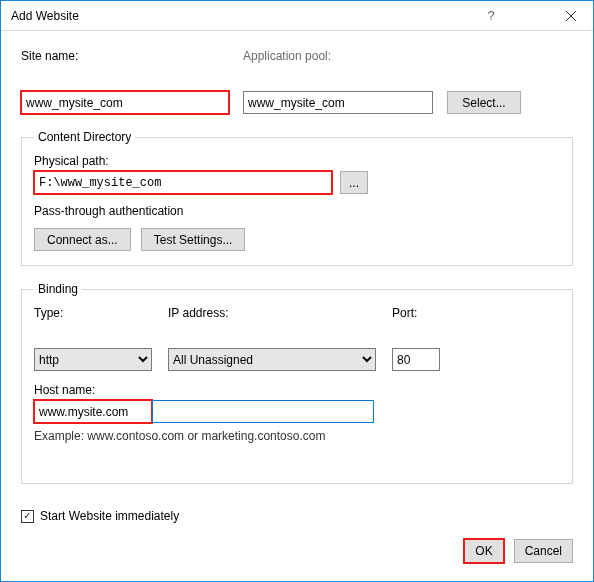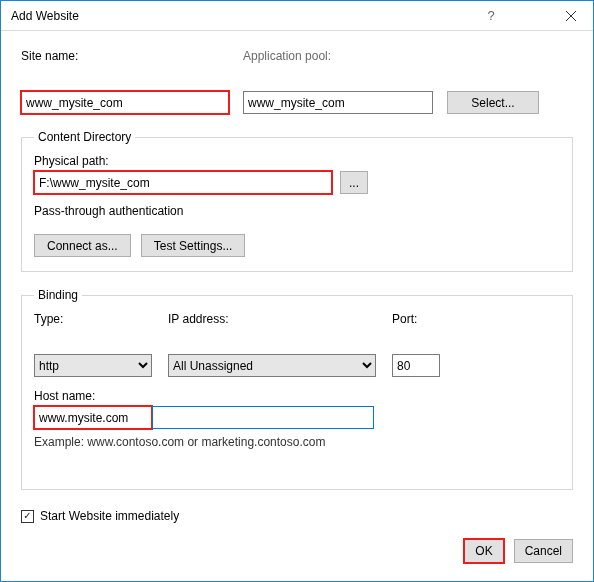--- a/index.html
+++ b/index.html
@@ -56,33 +56,33 @@
     <div class="row">
       <div class="col" style="width:208px;">
         <label class="lbl">Site name:</label>
         <input class="text hl-red" style="width: 208px;" value="www_mysite_com">
       </div>
       <div class="col" style="width:190px;">
         <label class="lbl muted">Application pool:</label>
         <input class="text ro" readonly="" style="width: 190px;" value="www_mysite_com">
       </div>
       <div class="col" style="justify-content:flex-end;">
-        <button class="btn" style="width:92px;">Select...</button>
+        <button class="btn" style="width:74px;">Select...</button>
       </div>
     </div>
 
     <fieldset class="grp">
       <legend>Content Directory</legend>
       <label class="lbl">Physical path:</label>
       <div class="pathrow">
-        <input class="text hl-red" style="width: 298px;" value="F:\www_mysite_com">
+        <input class="text hl-red" style="width: 298px; font-family: Liberation Mono, monospace;" value="F:\www_mysite_com">
         <button class="btn small">...</button>
       </div>
       <div style="margin-top:10px;">Pass-through authentication</div>
-      <div style="margin-top:16px;display:flex;gap:10px;">
+      <div style="margin-top:10px;display:flex;gap:10px;">
         <button class="btn">Connect as...</button>
         <button class="btn">Test Settings...</button>
       </div>
     </fieldset>
 
     <fieldset class="grp" style="height:202px;">
       <legend>Binding</legend>
       <div class="binding-row">
         <div class="col" style="width:118px;">
           <label class="lbl">Type:</label>

